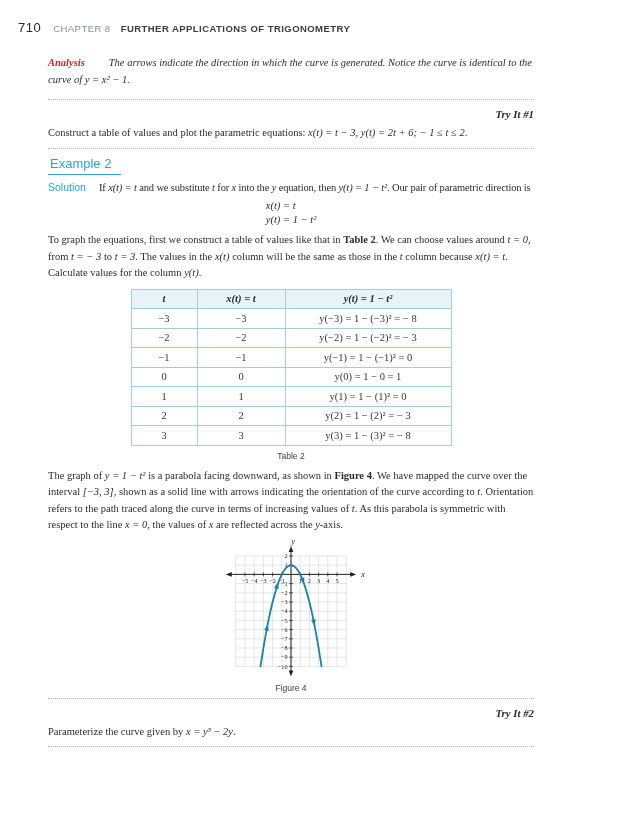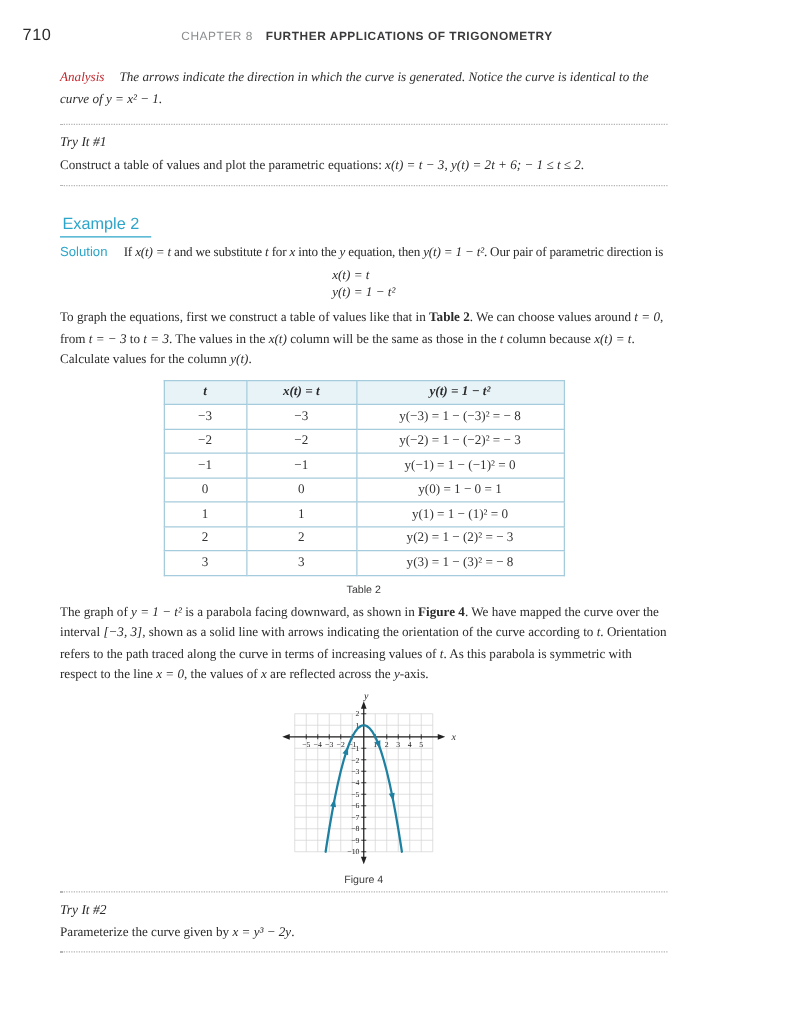--- a/index.html
+++ b/index.html
@@ -1,33 +1,33 @@
 <!DOCTYPE html>
 <html><head>
 <meta charset="utf-8">
 <style>
   html,body{margin:0;padding:0;background:#ffffff;}
   .page{width:582px;height:815px;background:#fff;position:relative;overflow:hidden;
         font-family:"Liberation Serif",serif;color:#2b2b2b;}
   .hdr{display:flex;align-items:baseline;padding:20px 48px 0 18px;}
   .pagenum{font-family:"Liberation Sans",sans-serif;font-size:13px;color:#2b2b2b;letter-spacing:.5px;}
-  .chap{flex:1;text-align:center;font-family:"Liberation Sans",sans-serif;font-size:9.5px;letter-spacing:.45px;padding-left:12px;}
+  .chap{flex:1;text-align:left;font-family:"Liberation Sans",sans-serif;font-size:9.5px;letter-spacing:.45px;padding-left:12px;}
   .chap-label{color:#8a8c8e;font-weight:400;margin-right:7px;}
   .chap-title{color:#3b3b3d;font-weight:700;}
   .content{padding:0 48px;}
   p{margin:0;font-size:10.5px;line-height:16.5px;}
   .m,.i{font-style:italic;font-family:Liberation Serif, serif;}
   .b{font-weight:700;}
   .analysis{margin-top:20px;}
-  .analysis-label{font-style:italic;font-weight:400;color:#c1272d;margin-right:12px;}
+  .analysis-label{font-style:italic;font-weight:700;color:#c1272d;margin-right:24px;}
   .rule{border:none;border-top:1px dotted #b4b4b4;margin:0;}
   .r1{margin-top:11px}.r2{margin-top:6px}.r3{margin-top:5px}.r4{margin-top:6px}
-  .tryit-label{font-style:italic;font-weight:400;font-size:10.8px;margin-top:7px;line-height:15px;}
+  .tryit-label{font-style:italic;font-weight:700;font-size:10.8px;margin-top:7px;line-height:15px;text-align:right;}
   .tryit-body{margin-top:3px;}
-  .ex-head{margin-top:22px;display:flex;align-items:flex-end;font-family:"Liberation Sans",sans-serif;}
+  .ex-head{margin-top:7px;display:flex;align-items:flex-end;font-family:"Liberation Sans",sans-serif;}
   .ex-label{color:#2ba5c9;font-size:13px;padding:0 10px 3px 2px;border-bottom:1.5px solid #2ba5c9;}
   .ex-title{font-weight:700;font-size:10.5px;color:#1f1f1f;margin-left:26px;}
   .ex-body{margin-top:4px;}
   .sol{margin-top:4px;white-space:nowrap;letter-spacing:-0.15px;}
   .sol-label{font-family:"Liberation Sans",sans-serif;color:#2ba5c9;font-size:10.5px;margin-right:13px;letter-spacing:0;}
   .eqs{width:fit-content;margin:3px auto 0;font-size:10.5px;line-height:14px;font-style:italic;}
   .tpara{margin-top:5px;}
   .twrap{width:fit-content;margin:7px auto 0;}
   table{border-collapse:collapse;font-size:10.5px;color:#333;}
   th,td{border:1px solid #a5ccdc;text-align:center;padding:2.5px 6px;height:13.5px;}

